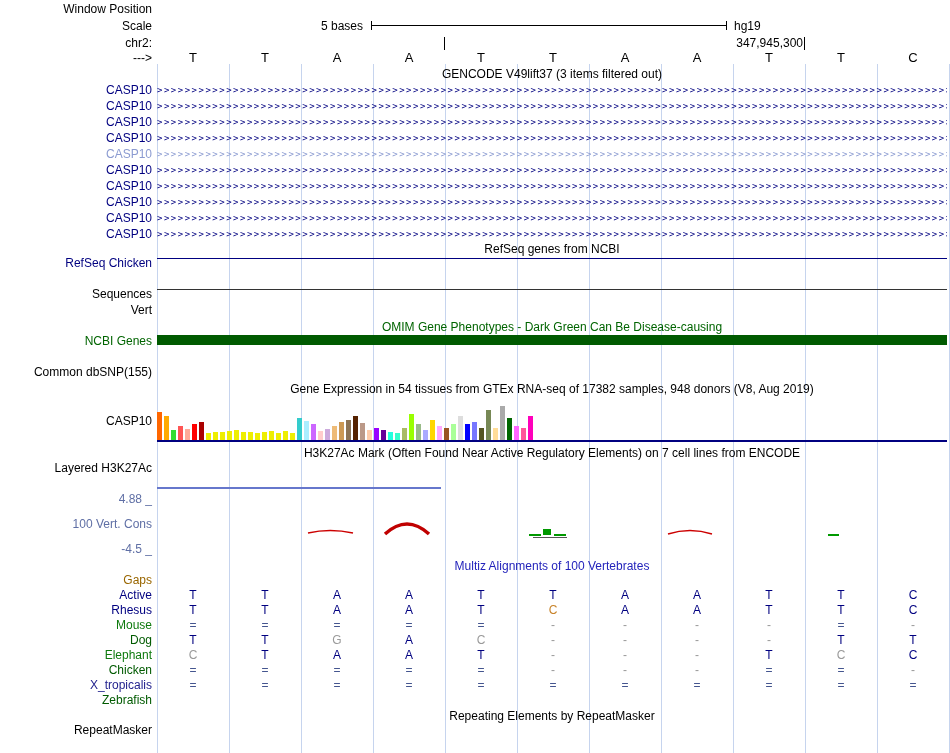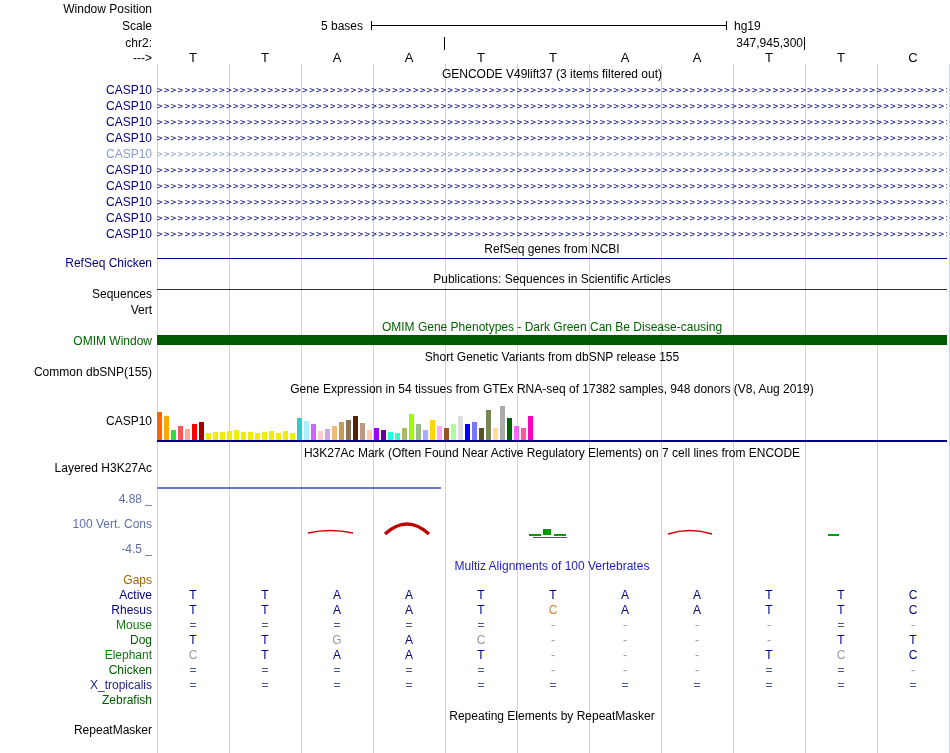--- a/index.html
+++ b/index.html
@@ -110,30 +110,28 @@
       <div class="lab gene-lab tone-navy" style="top: 211px;">CASP10</div>
       <div class="arrows tone-navy" style="top: 211px;">&gt;&gt;&gt;&gt;&gt;&gt;&gt;&gt;&gt;&gt;&gt;&gt;&gt;&gt;&gt;&gt;&gt;&gt;&gt;&gt;&gt;&gt;&gt;&gt;&gt;&gt;&gt;&gt;&gt;&gt;&gt;&gt;&gt;&gt;&gt;&gt;&gt;&gt;&gt;&gt;&gt;&gt;&gt;&gt;&gt;&gt;&gt;&gt;&gt;&gt;&gt;&gt;&gt;&gt;&gt;&gt;&gt;&gt;&gt;&gt;&gt;&gt;&gt;&gt;&gt;&gt;&gt;&gt;&gt;&gt;&gt;&gt;&gt;&gt;&gt;&gt;&gt;&gt;&gt;&gt;&gt;&gt;&gt;&gt;&gt;&gt;&gt;&gt;&gt;&gt;&gt;&gt;&gt;&gt;&gt;&gt;&gt;&gt;&gt;&gt;&gt;&gt;&gt;&gt;&gt;&gt;&gt;&gt;&gt;&gt;&gt;&gt;&gt;&gt;&gt;&gt;&gt;&gt;&gt;&gt;&gt;&gt;&gt;&gt;&gt;&gt;&gt;&gt;&gt;&gt;&gt;&gt;&gt;&gt;&gt;&gt;&gt;&gt;&gt;&gt;</div>
       <div class="lab gene-lab tone-navy" style="top: 227px;">CASP10</div>
       <div class="arrows tone-navy" style="top: 227px;">&gt;&gt;&gt;&gt;&gt;&gt;&gt;&gt;&gt;&gt;&gt;&gt;&gt;&gt;&gt;&gt;&gt;&gt;&gt;&gt;&gt;&gt;&gt;&gt;&gt;&gt;&gt;&gt;&gt;&gt;&gt;&gt;&gt;&gt;&gt;&gt;&gt;&gt;&gt;&gt;&gt;&gt;&gt;&gt;&gt;&gt;&gt;&gt;&gt;&gt;&gt;&gt;&gt;&gt;&gt;&gt;&gt;&gt;&gt;&gt;&gt;&gt;&gt;&gt;&gt;&gt;&gt;&gt;&gt;&gt;&gt;&gt;&gt;&gt;&gt;&gt;&gt;&gt;&gt;&gt;&gt;&gt;&gt;&gt;&gt;&gt;&gt;&gt;&gt;&gt;&gt;&gt;&gt;&gt;&gt;&gt;&gt;&gt;&gt;&gt;&gt;&gt;&gt;&gt;&gt;&gt;&gt;&gt;&gt;&gt;&gt;&gt;&gt;&gt;&gt;&gt;&gt;&gt;&gt;&gt;&gt;&gt;&gt;&gt;&gt;&gt;&gt;&gt;&gt;&gt;&gt;&gt;&gt;&gt;&gt;&gt;&gt;&gt;&gt;&gt;</div>
     </div>
 
   <div class="hdr black" style="top:242px">RefSeq genes from NCBI</div>
   <div class="hline" style="top:258px;background:#000080"></div>
   <div class="lab tone-navy" style="top:256px">RefSeq Chicken</div>
 
-  <div class="hdr black" style="top:272px">Publications: Sequences in Scientific Articles</div>
   <div class="hline" style="top:289px;background:#333333"></div>
   <div class="lab black" style="top:287px">Sequences</div>
   <div class="lab black" style="top:303px">Vert</div>
 
   <div class="hdr tone-green" style="top:320px">OMIM Gene Phenotypes - Dark Green Can Be Disease-causing</div>
   <div class="omim-bar" id="omim-bar" style="background: rgb(0, 90, 0);"></div>
-  <div class="lab tone-green" style="top:334px">OMIM Window</div>
-
-  <div class="hdr black" style="top:350px">Short Genetic Variants from dbSNP release 155</div>
+  <div class="lab tone-green" style="top:334px">NCBI Genes</div>
+
   <div class="lab black" style="top:365px">Common dbSNP(155)</div>
 
   <div class="hdr black" style="top:382px">Gene Expression in 54 tissues from GTEx RNA-seq of 17382 samples, 948 donors (V8, Aug 2019)</div>
   <div class="lab black" style="top:414px">CASP10</div>
   <div id="gtex-bars">
       <div class="gtex-bar" style="height: 28px; background: rgb(255, 102, 0);"></div>
       <div class="gtex-bar" style="height: 24px; background: rgb(255, 170, 0);"></div>
       <div class="gtex-bar" style="height: 10px; background: rgb(51, 221, 51);"></div>
       <div class="gtex-bar" style="height: 14px; background: rgb(255, 85, 85);"></div>
       <div class="gtex-bar" style="height: 11px; background: rgb(255, 170, 153);"></div>

